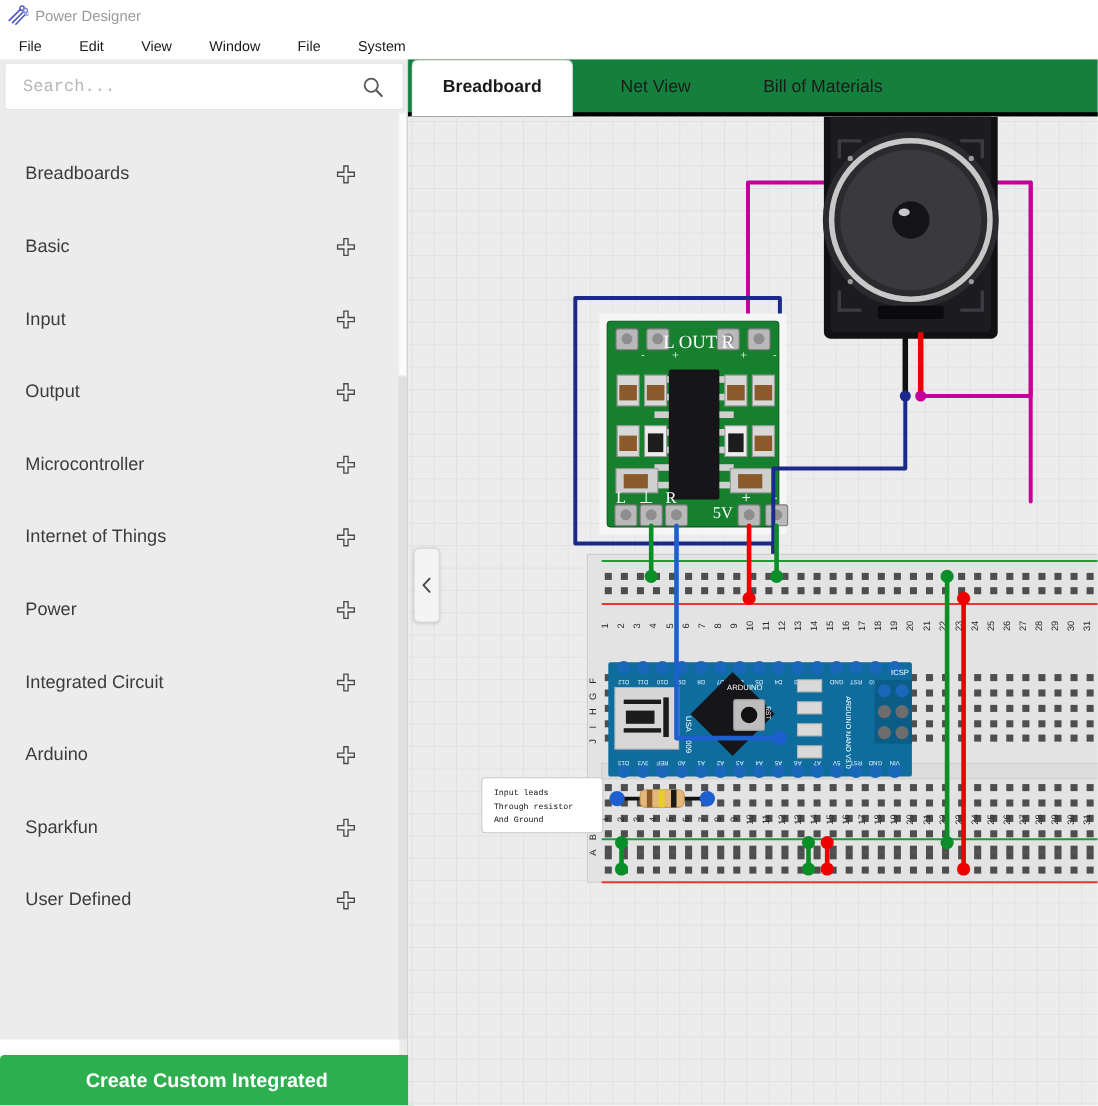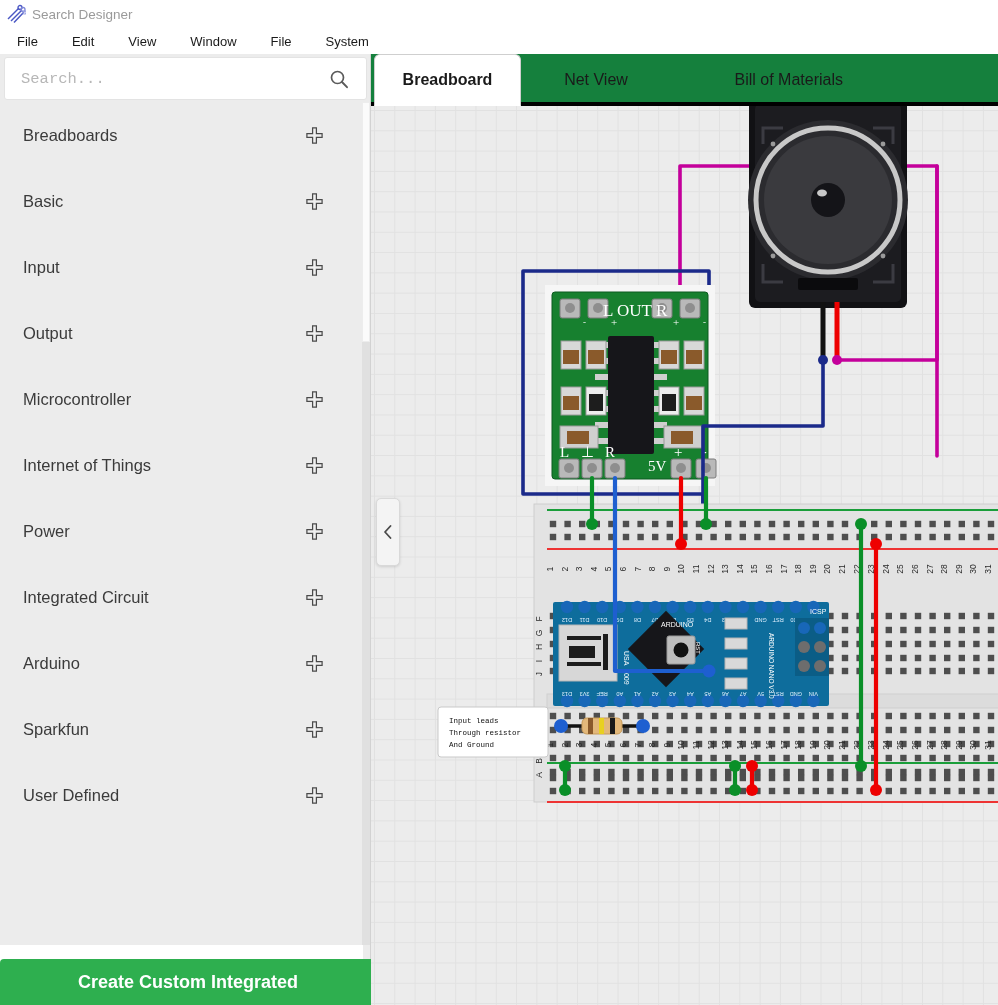--- a/index.html
+++ b/index.html
@@ -50,21 +50,21 @@
   }
   .search-input::placeholder { color: #b7b7b7; }
   .search-icon { width: 26px; margin-right: 14px; display: flex; align-items: center; justify-content: center; }
 
   .cat-list {
     position: absolute; left: 0; top: 48px;
     width: 363px; height: 843px;
     background: #ececec; overflow: hidden;
   }
   .cat-item {
-    height: 66px; display: flex; align-items: center;
+    height: 66px; display: flex; align-items: flex-end;
     justify-content: space-between;
     padding: 0 39px 0 23px; cursor: default;
   }
   .cat-label { font-size: 16.5px; color: #3b3b3b; }
   .plus-icon { width: 19px; height: 19px; flex: none; }
 
   .sidebar-blank {
     position: absolute; left: 0; top: 891px;
     width: 363px; height: 68px; background: #ffffff;
   }
@@ -136,21 +136,21 @@
     <svg class="logo" viewBox="0 0 20 20">
       <g stroke="#4a57c4" stroke-width="1.5" fill="none">
         <line x1="2" y1="15" x2="13" y2="4"></line>
         <line x1="5" y1="17" x2="16" y2="6"></line>
         <line x1="8" y1="18.5" x2="18" y2="8"></line>
       </g>
       <circle cx="14" cy="3.5" r="2" fill="none" stroke="#4a57c4" stroke-width="1.3"></circle>
       <circle cx="17" cy="5.5" r="2" fill="none" stroke="#7d86d8" stroke-width="1.3"></circle>
       <circle cx="18.6" cy="8.4" r="1.6" fill="none" stroke="#9aa1e2" stroke-width="1.2"></circle>
     </svg>
-    <span class="app-title">Search Designer</span>
+    <span class="app-title">Power Designer</span>
   </div>
 
   <div class="menubar">
     <span class="menu-item">File</span>
     <span class="menu-item">Edit</span>
     <span class="menu-item">View</span>
     <span class="menu-item">Window</span>
     <span class="menu-item">File</span>
     <span class="menu-item">System</span>
   </div>
@@ -244,21 +244,21 @@
 
   <button class="create-btn">Create Custom Integrated</button>
 
   <div class="tabbar">
     <div class="tab active" style="left:3px; width:147px;">
       <span>Breadboard</span>
     </div>
     <div class="tab" style="left:160px; width:130px;">
       <span>Net View</span>
     </div>
-    <div class="tab" style="left:282px; width:190px;justify-content:flex-end;">
+    <div class="tab" style="left:282px; width:190px;">
       <span>Bill of Materials</span>
     </div>
   </div>
 
   <div class="canvas">
     <svg class="svgfull" width="627" height="899" viewBox="0 0 627 899">
 
       <g fill="none" stroke-linecap="round" stroke-linejoin="round">
 
         <path d="M309 306 L309 60 L566 60 L566 350" stroke="#c4009b" stroke-width="3.6"></path>

